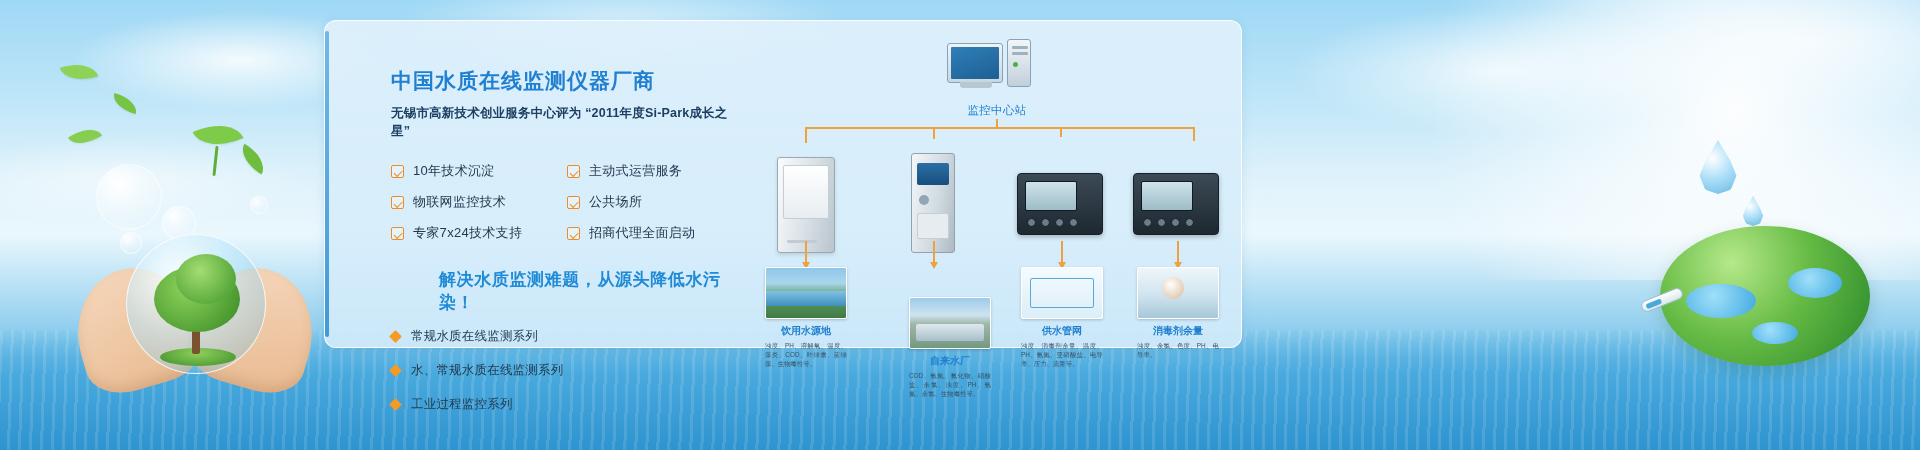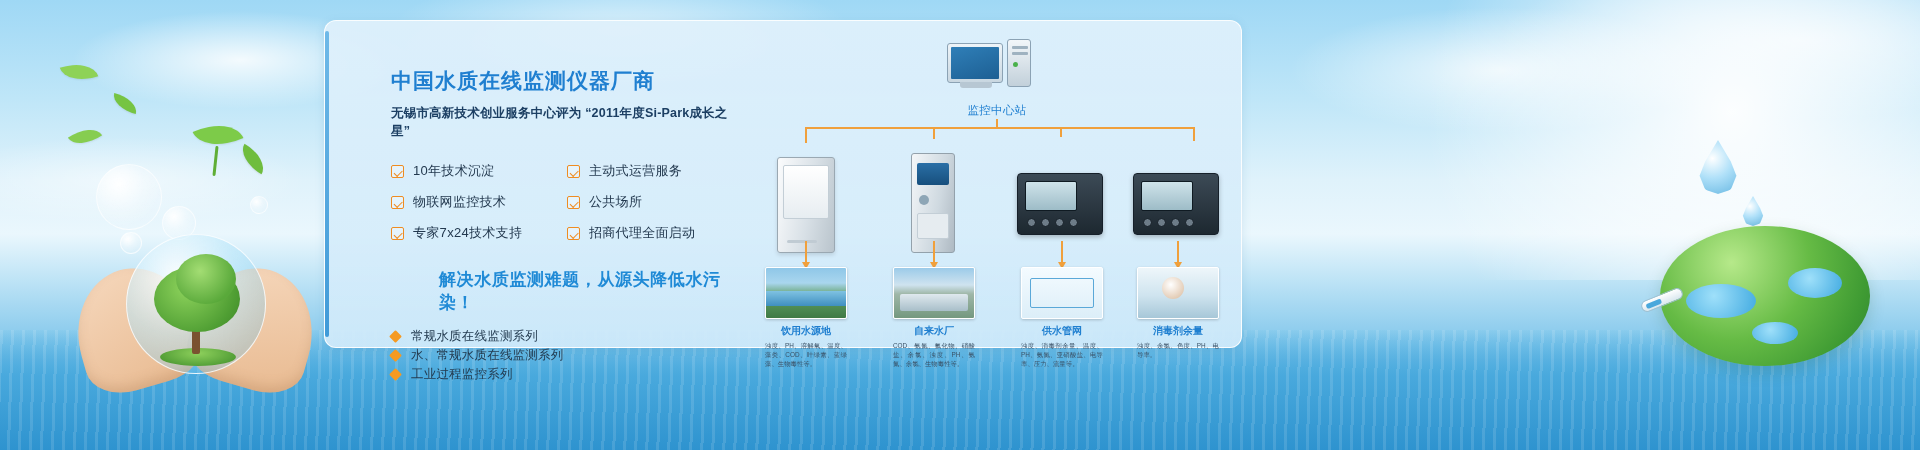--- a/index.html
+++ b/index.html
@@ -88,21 +88,21 @@
   .title-main{color:#1f7fd0;font-size:21px;font-weight:bold;letter-spacing:1px;line-height:28px;margin-top:20px;}
   .subtitle{color:#1c3f63;font-size:12.5px;font-weight:bold;margin-top:9px;line-height:18px;letter-spacing:.2px;}
 
   .feature-grid{margin-top:22px;display:grid;grid-template-columns:176px 176px;row-gap:13px;}
   .feat{display:flex;align-items:center;gap:9px;text-align:center;}
   .cbox{width:13px;height:13px;border:1.6px solid #ef8c21;border-radius:2px;position:relative;flex:0 0 auto;background:rgba(255,255,255,.35);}
   .cbox::after{content:"";position:absolute;left:2px;top:4px;width:7px;height:3.5px;border-left:1.8px solid #ef8c21;border-bottom:1.8px solid #ef8c21;transform:rotate(-45deg);}
   .feat-label{color:#23394f;font-size:13px;letter-spacing:.3px;}
 
   .title-sub{margin-top:26px;color:#1f8ad6;font-size:17px;font-weight:bold;letter-spacing:.6px;margin-left:48px;}
-  .series-list{margin-top:14px;display:flex;flex-direction:column;gap:2px;}
+  .series-list{margin-top:14px;display:flex;flex-direction:column;gap:17px;}
   .series{display:flex;align-items:center;gap:11px;}
   .diamond{width:9px;height:9px;background:#f59a22;transform:rotate(45deg);flex:0 0 auto;border-radius:1px;}
   .series-label{color:#233b50;font-size:12.5px;letter-spacing:.2px;}
 
   
   .diagram{position:absolute;left:440px;top:14px;width:460px;height:310px;}
 
   .center-node{position:absolute;left:182px;top:6px;width:100px;height:56px;}
   .monitor{position:absolute;left:0;top:2px;width:56px;height:40px;background:linear-gradient(180deg,#eef4f8,#c9d7e1);
     border:1.5px solid #8ba2b4;border-radius:3px;padding:3px;}
@@ -304,21 +304,21 @@
     <div class="arrow" style="left:168px;top:206px;"></div>
     <div class="arrow" style="left:296px;top:206px;"></div>
     <div class="arrow" style="left:412px;top:206px;"></div>
 
     <div class="photos">
       <div class="ph" style="left:0px;">
         <div class="thumb t1"></div>
         <div class="plabel">饮用水源地</div>
         <div class="pdesc">浊度、PH、溶解氧、温度、藻类、COD、叶绿素、蓝绿藻、生物毒性等。</div>
       </div>
-      <div class="ph" style="left:128px;">
+      <div class="ph" style="left:144px;margin-top:30px;">
         <div class="thumb t2"></div>
         <div class="plabel">自来水厂</div>
         <div class="pdesc">COD、氨氮、氟化物、硝酸盐、余氯、浊度、PH、氨氮、余氯、生物毒性等。</div>
       </div>
       <div class="ph" style="left:256px;">
         <div class="thumb t3"></div>
         <div class="plabel">供水管网</div>
         <div class="pdesc">浊度、消毒剂余量、温度、PH、氨氮、亚硝酸盐、电导率、压力、流量等。</div>
       </div>
       <div class="ph" style="left:372px;">

